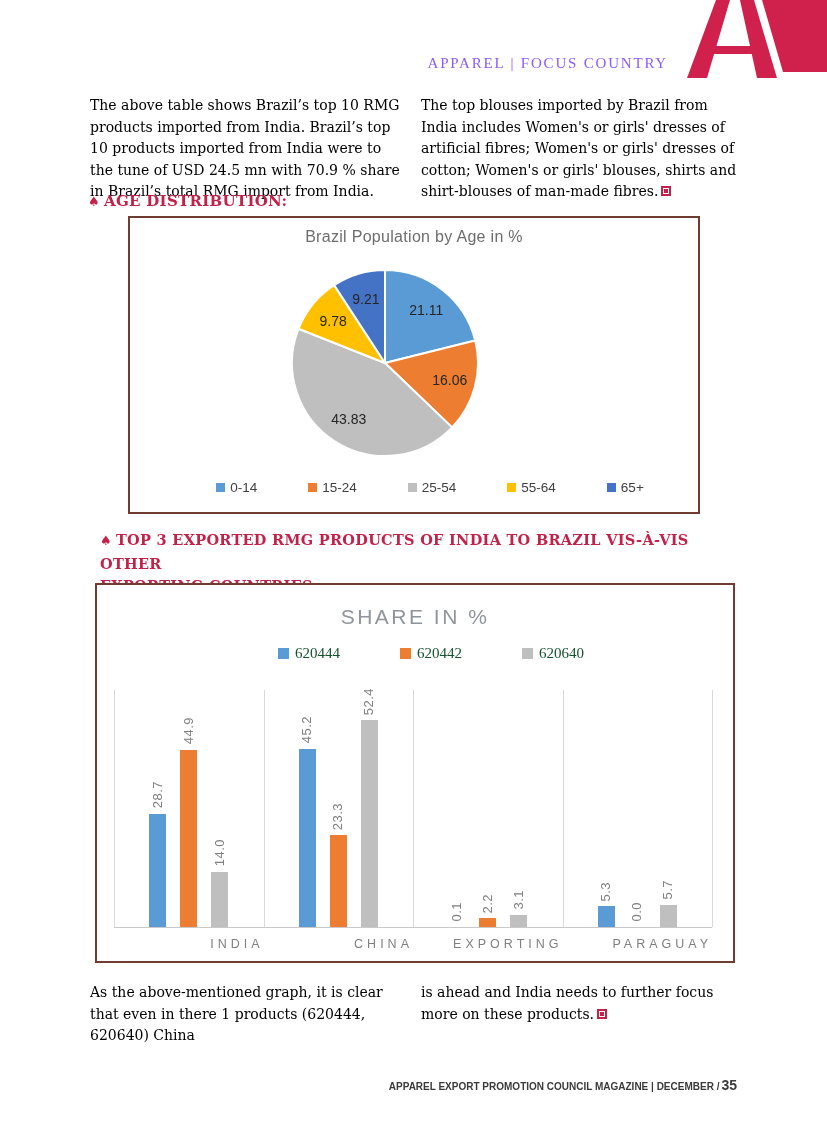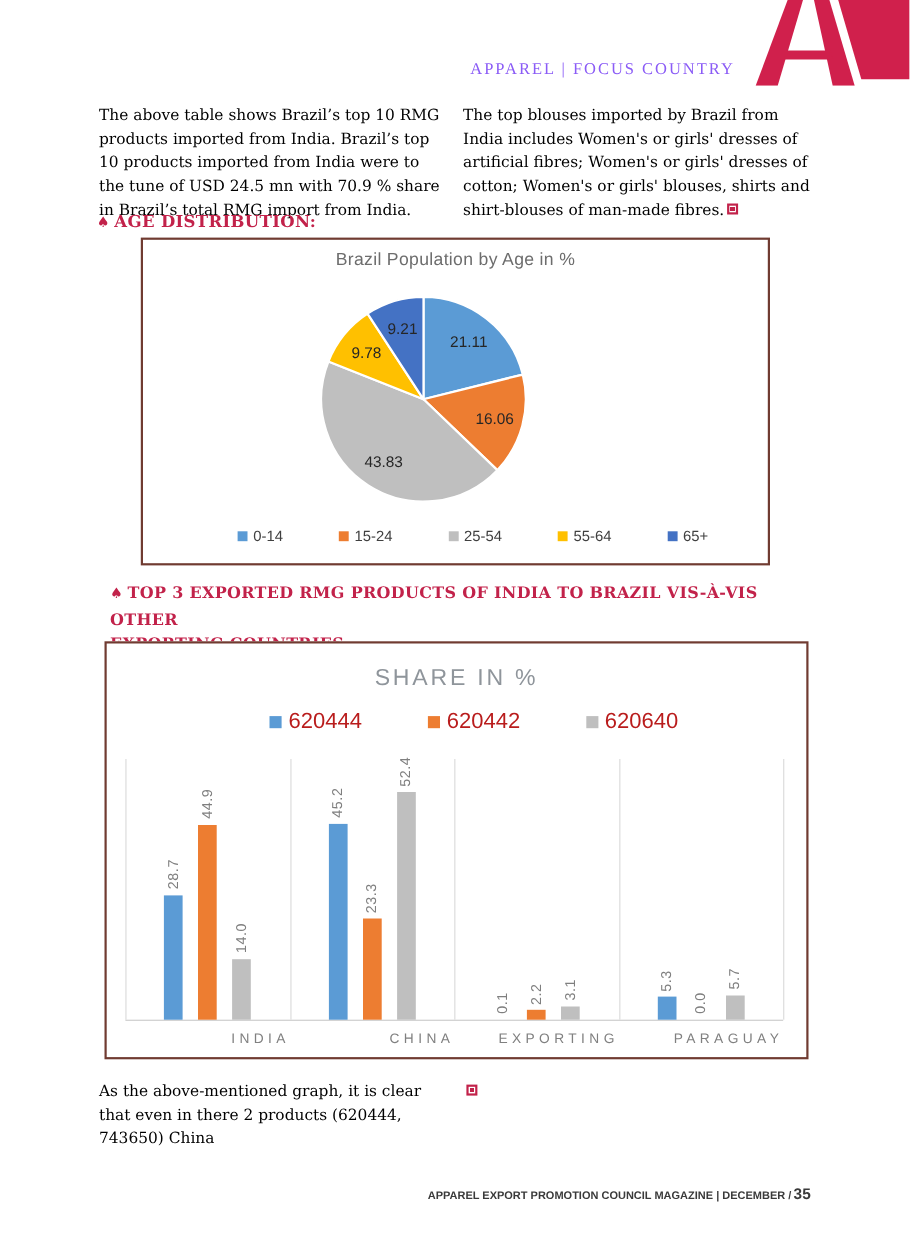--- a/index.html
+++ b/index.html
@@ -33,21 +33,21 @@
     font-family:"Liberation Sans", sans-serif;font-size:16px;color:#6d6d6d;letter-spacing:.3px;}
   .pie-plot{top:50px;left:160px;}
   .pie-label{font-family:"Liberation Sans", sans-serif;font-size:14px;fill:#262626;text-anchor:middle;}
   .legend-row{left:0;width:100%;display:flex;justify-content:center;align-items:center;}
   .pie-legend{top:262px;gap:19px;}
   .bar-legend{top:60px;gap:28px;}
   .legend-item{display:flex;align-items:center;margin-left:32px;}
   .pie-legend .legend-swatch{width:9px;height:9px;margin-right:5px;}
   .pie-legend .legend-label{font-family:"Liberation Sans", sans-serif;font-size:13.5px;color:#404040;}
   .bar-legend .legend-swatch{width:11px;height:11px;margin-right:6px;}
-  .bar-legend .legend-label{font-family:Liberation Sans, sans-serif;font-size:20px;color:#b91c1c;}
+  .bar-legend .legend-label{font-family:Liberation Serif, serif;font-size:15px;color:#14532d;}
 
   .bar-title{top:20px;left:0;width:100%;text-align:center;
     font-family:"Liberation Sans", sans-serif;font-size:21px;color:#8f959b;letter-spacing:2.5px;}
   .bar-plot{top:105px;left:17px;width:598px;height:237px;border-bottom:1px solid #c9c9c9;}
   .vgrid{position:absolute;top:0;bottom:0;width:1px;background:#d9d9d9;}
   .bar-rect{position:absolute;bottom:0;}
   .bar-vlabel{position:absolute;writing-mode:vertical-rl;transform:rotate(180deg);
     font-family:"Liberation Sans", sans-serif;font-size:13px;color:#7f7f7f;letter-spacing:.5px;white-space:nowrap;}
   .cat-label{position:absolute;top:247px;text-align:right;
     font-family:"Liberation Sans", sans-serif;font-size:12.5px;color:#808080;letter-spacing:4px;}
@@ -171,18 +171,18 @@
       <div class="cat-label" style="left: 299px; width: 149.5px;">EXPORTING</div>
       <div class="bar-rect" style="left: 483.8px; width: 17px; height: 20.9px; background: rgb(91, 155, 213);"></div>
       <div class="bar-vlabel" style="left: 484.3px; bottom: 25.9px;">5.3</div>
       <div class="bar-vlabel" style="left: 515.3px; bottom: 5px;">0.0</div>
       <div class="bar-rect" style="left: 545.8px; width: 17px; height: 22.5px; background: rgb(191, 191, 191);"></div>
       <div class="bar-vlabel" style="left: 546.3px; bottom: 27.5px;">5.7</div>
       <div class="cat-label" style="left: 448.5px; width: 149.5px;">PARAGUAY</div>
     </div>
 </div>
 
-<p class="abs body-par conc-left">As the above-mentioned graph, it is clear that even in there 2 products (620444, 743650) China</p>
-<p class="abs body-par conc-right"><span class="endmark"></span></p>
+<p class="abs body-par conc-left">As the above-mentioned graph, it is clear that even in there 1 products (620444, 620640) China</p>
+<p class="abs body-par conc-right"><span>is ahead and India needs to further focus more on these products.</span><span class="endmark"></span></p>
 
 <div class="abs page-footer">
   <span>APPAREL EXPORT PROMOTION COUNCIL MAGAZINE | DECEMBER /</span><span class="page-num">35</span>
 </div>
 
 </body></html>

